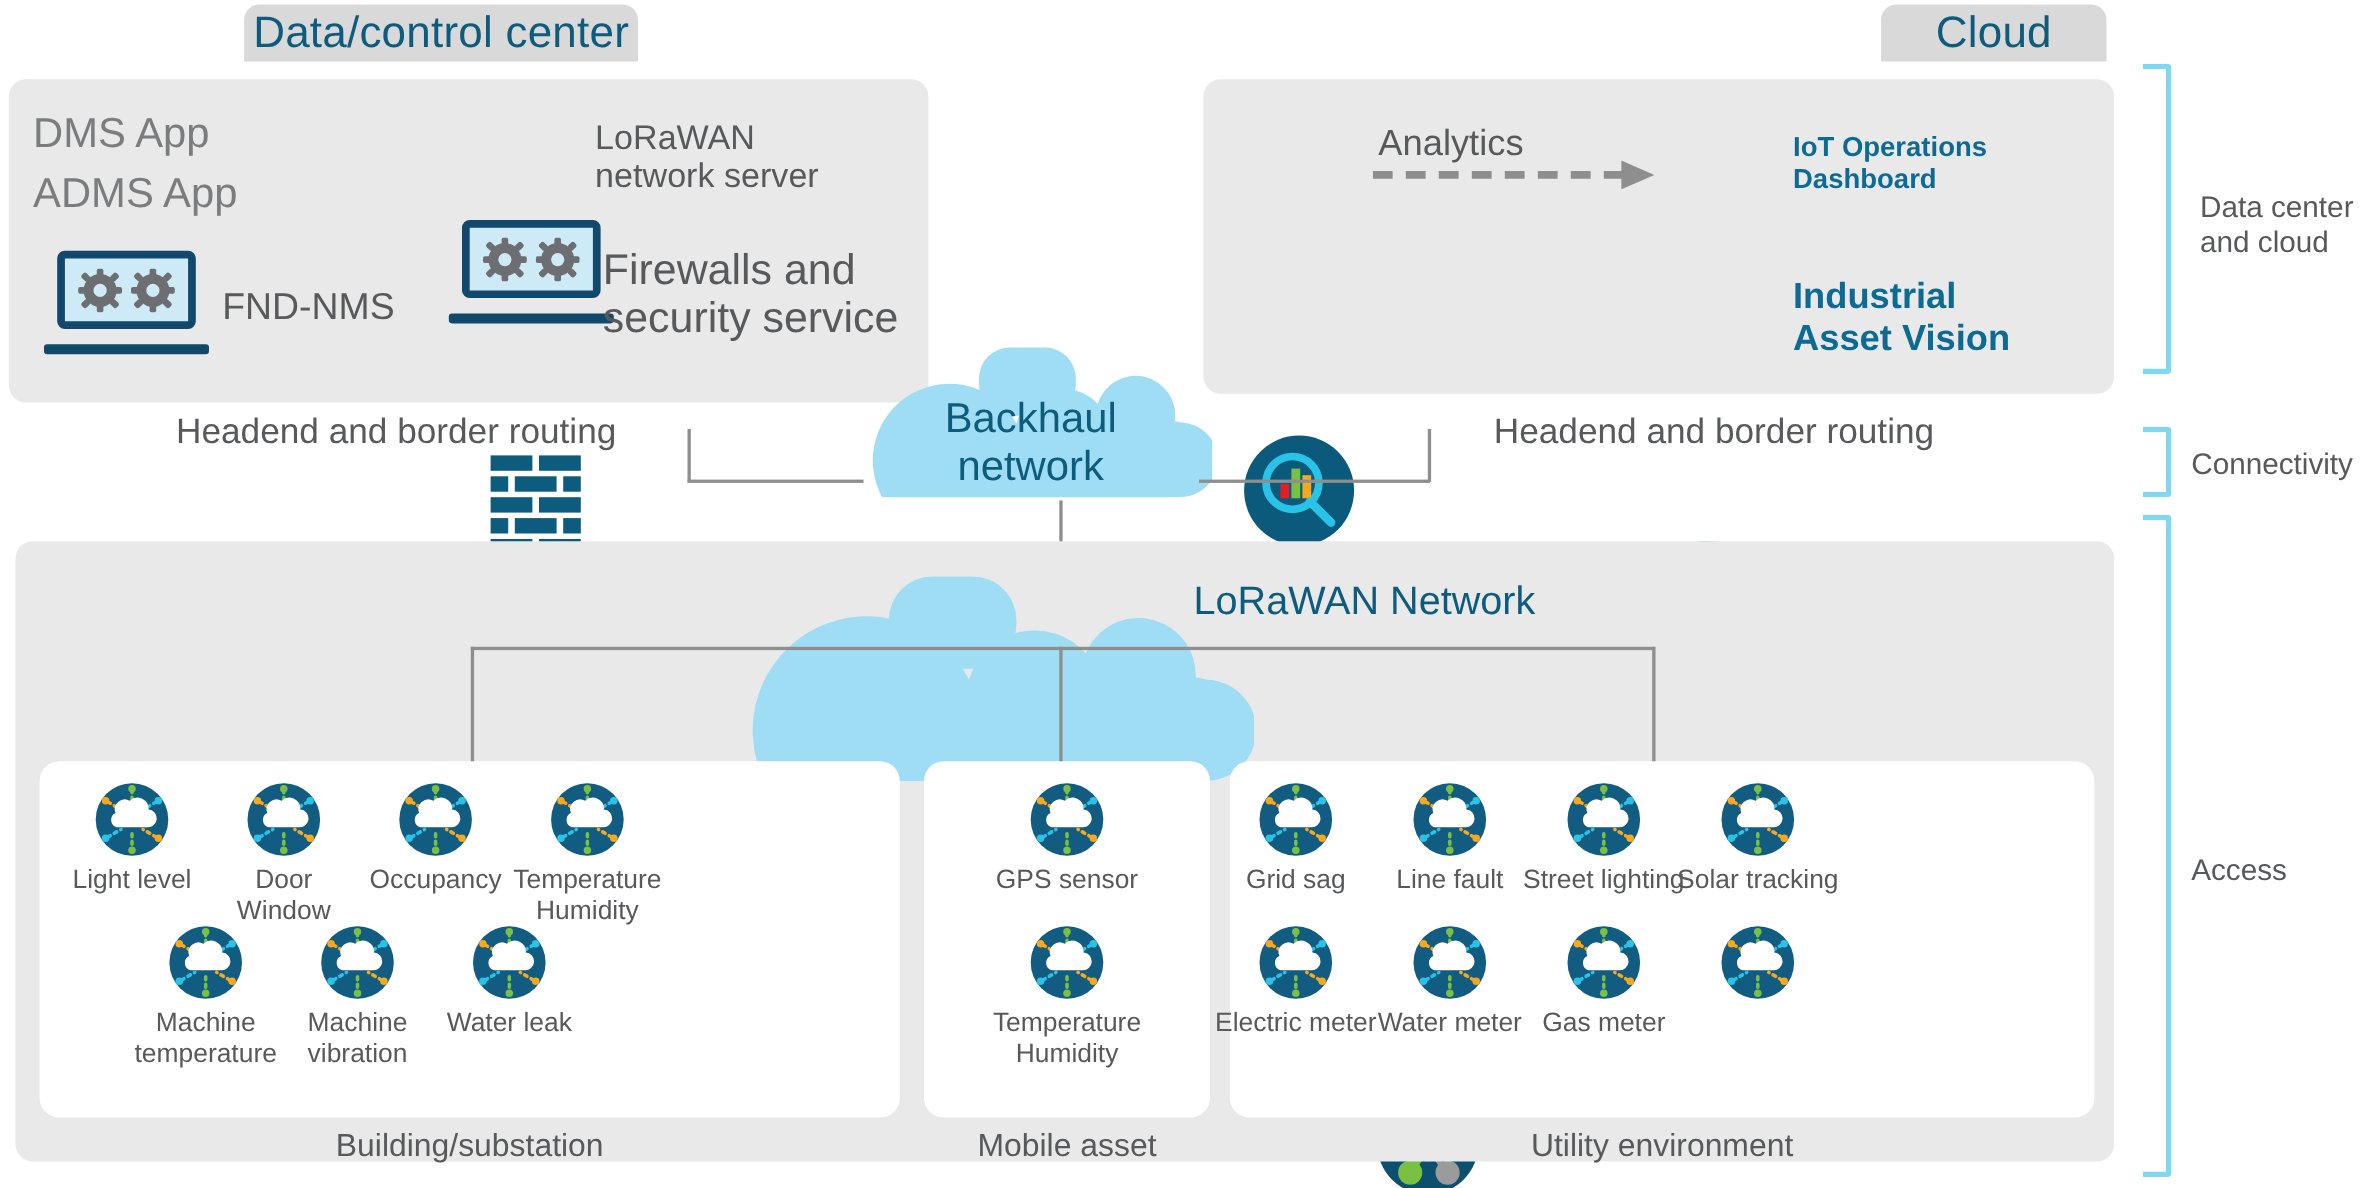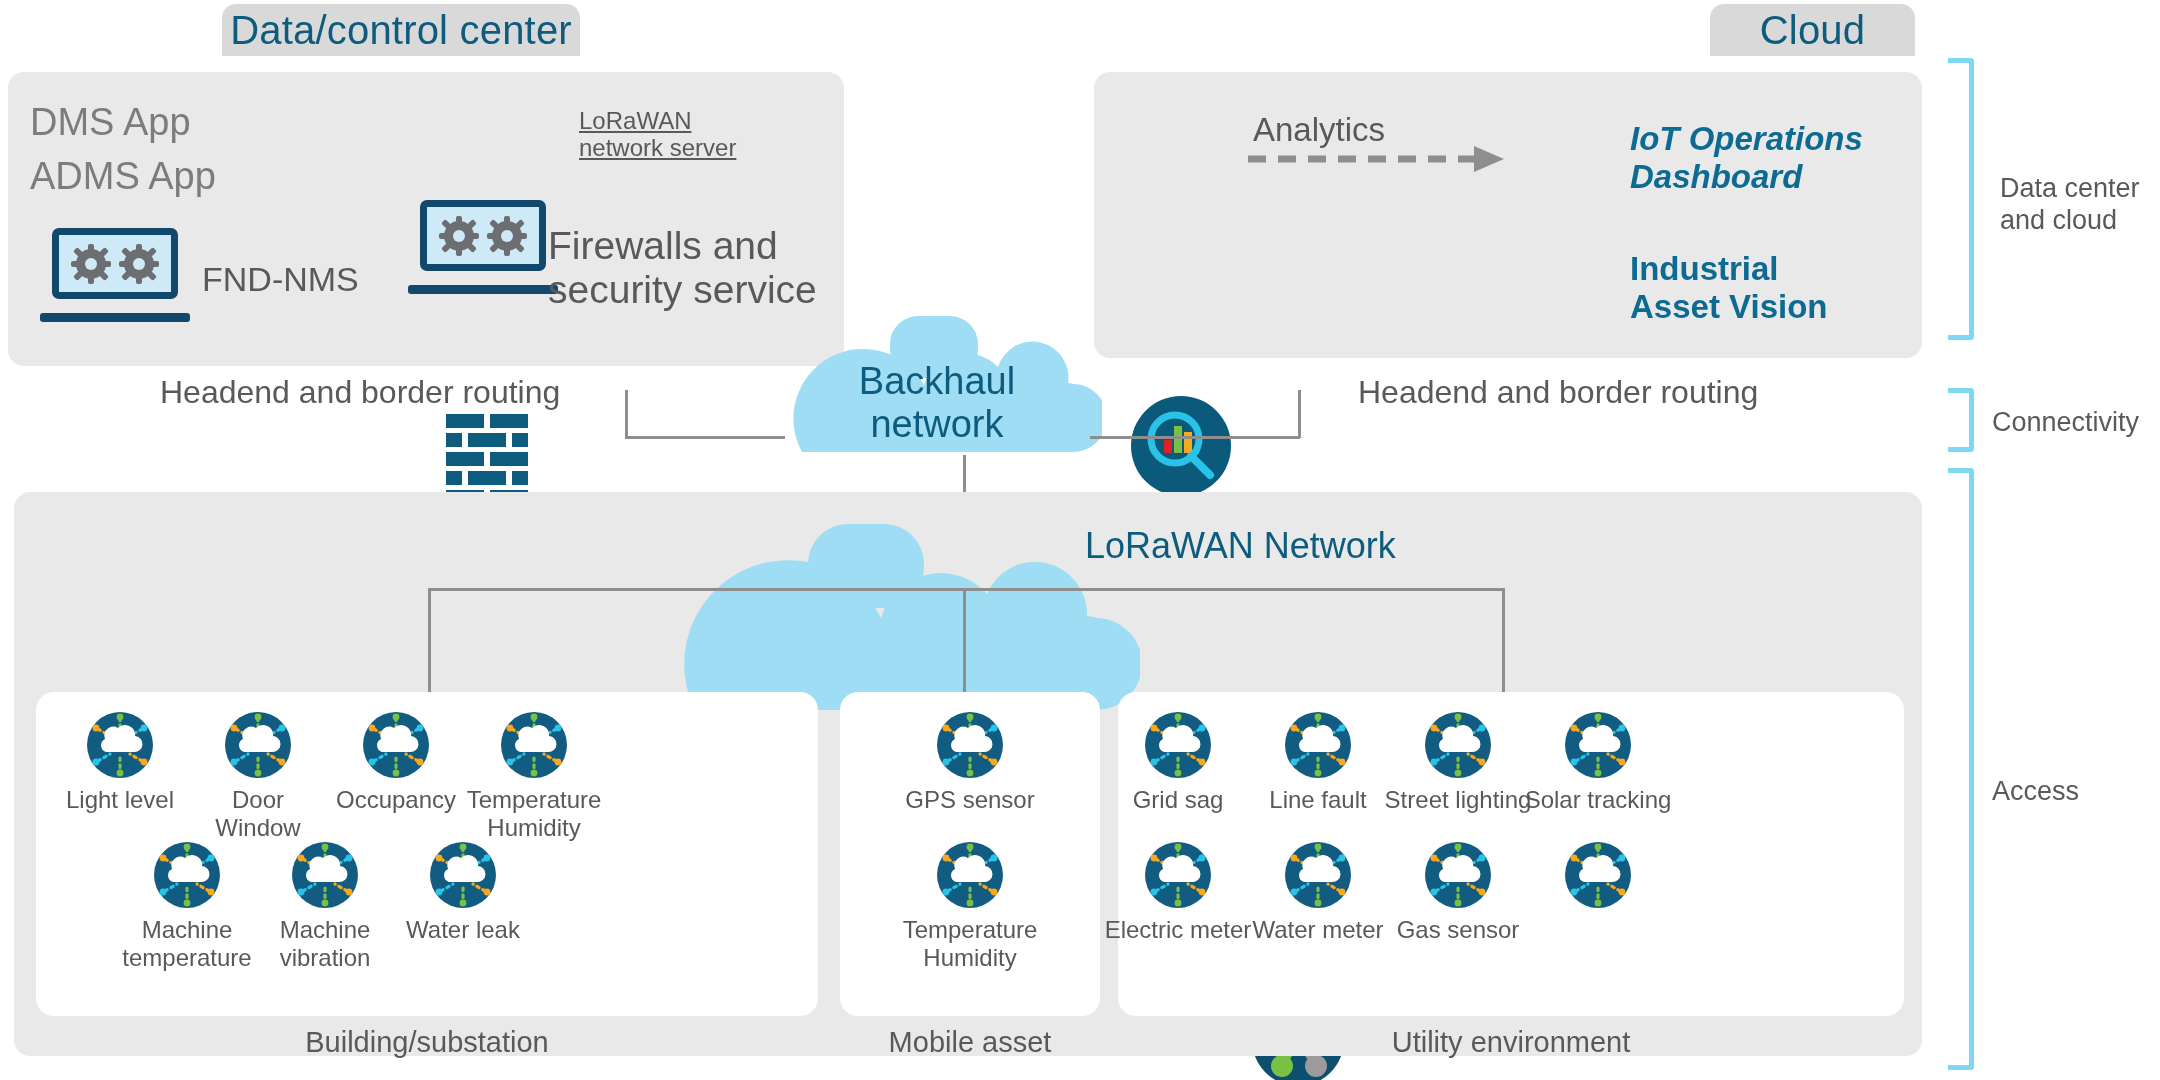--- a/index.html
+++ b/index.html
@@ -165,21 +165,21 @@
           <rect x="29" y="29" width="8" height="6" rx="2" transform="rotate(45 33 32)"></rect>
           <rect x="29" y="5" width="8" height="6" rx="2" transform="rotate(-45 33 8)"></rect>
           <rect x="3" y="29" width="8" height="6" rx="2" transform="rotate(-45 7 32)"></rect>
         </g>
       </g>
       <circle cx="20" cy="20" r="6" fill="#cfeaf7"></circle>
     </svg>
   </div>
   <div class="base"></div>
 </div>
-<div class="abs lbl" style="left:579px;top:108px;font-size:24px;white-space:pre-line;text-decoration:underline;">LoRaWAN
+<div class="abs lbl" style="left:541px;top:108px;font-size:31px;white-space:pre-line;">LoRaWAN
 network server</div>
 
 <div class="abs firewall" style="left:446px;top:222px;width:82px;height:92px;">
   <div class="brick" style="left:0;top:0;width:38px;height:14px;"></div>
   <div class="brick" style="left:44px;top:0;width:38px;height:14px;"></div>
   <div class="brick" style="left:0;top:19px;width:16px;height:14px;"></div>
   <div class="brick" style="left:22px;top:19px;width:38px;height:14px;"></div>
   <div class="brick" style="left:66px;top:19px;width:16px;height:14px;"></div>
   <div class="brick" style="left:0;top:38px;width:38px;height:14px;"></div>
   <div class="brick" style="left:44px;top:38px;width:38px;height:14px;"></div>
@@ -210,21 +210,21 @@
     <line x1="0" y1="13" x2="228" y2="13" stroke="#8e8e8e" stroke-width="7" stroke-dasharray="18 12"></line>
     <polygon points="226,0 256,13 226,26" fill="#8e8e8e"></polygon>
   </svg>
 </div>
 
 <div class="abs clouddash" style="left:1500px;top:108px;width:102px;height:102px;">
   <svg width="102" height="102" viewBox="0 0 102 102">
     <path d="M30 66 h44 a13 13 0 0 0 0-26 a17 17 0 0 0 -27 -12 a14 14 0 0 0 -20 16 a11 11 0 0 0 3 22 z" fill="#b8e6f7"></path>
   </svg>
 </div>
-<div class="abs lbl-blue" style="left:1630px;top:120px;font-size:33px;white-space:pre-line;font-style:italic;">IoT Operations
+<div class="abs lbl-blue" style="left:1630px;top:120px;font-size:25px;white-space:pre-line;">IoT Operations
 Dashboard</div>
 
 <div class="abs laptop" style="left:1485px;top:252px;width:132px;height:86px;">
   <div class="screen"></div>
   <div class="gears">
     <svg class="gear" width="36" height="36" viewBox="0 0 40 40">
       <g fill="#6d6e71">
         <circle cx="20" cy="20" r="15"></circle>
         <g>
           <rect x="17" y="0" width="6" height="8" rx="2"></rect>
@@ -691,21 +691,21 @@
         </g>
         <circle cx="33" cy="5" r="3.4" fill="#7ac143"></circle>
         <circle cx="33" cy="61" r="3.4" fill="#7ac143"></circle>
         <circle cx="9" cy="16" r="3.4" fill="#f9a71b"></circle>
         <circle cx="57" cy="16" r="3.4" fill="#29c3e8"></circle>
         <circle cx="9" cy="50" r="3.4" fill="#29c3e8"></circle>
         <circle cx="57" cy="50" r="3.4" fill="#f9a71b"></circle>
         <path d="M19 40 h28 a8 8 0 0 0 1 -16 a10 10 0 0 0 -17 -8 a9 9 0 0 0 -13 11 a7 7 0 0 0 1 13 z" fill="#ffffff"></path>
       </svg>
     </div>
-    <div class="sensor-lbl" style="margin-top:8px;white-space:pre-line;">Gas sensor</div>
+    <div class="sensor-lbl" style="margin-top:8px;white-space:pre-line;">Gas meter</div>
   </div>
     <div class="abs" style="width: 180px; left: 1508px; top: 842px;">
     <div class="sensoricon" style="width:66px;height:66px;margin:0 auto;">
       <svg width="66" height="66" viewBox="0 0 66 66">
         <g stroke-linecap="round" stroke-dasharray="2.6 4.2" stroke-width="3.2">
           <line x1="33" y1="6" x2="33" y2="20" stroke="#7ac143"></line>
           <line x1="33" y1="46" x2="33" y2="60" stroke="#7ac143"></line>
           <line x1="11" y1="17" x2="23" y2="24" stroke="#f9a71b"></line>
           <line x1="55" y1="17" x2="43" y2="24" stroke="#29c3e8"></line>
           <line x1="11" y1="49" x2="23" y2="42" stroke="#29c3e8"></line>

